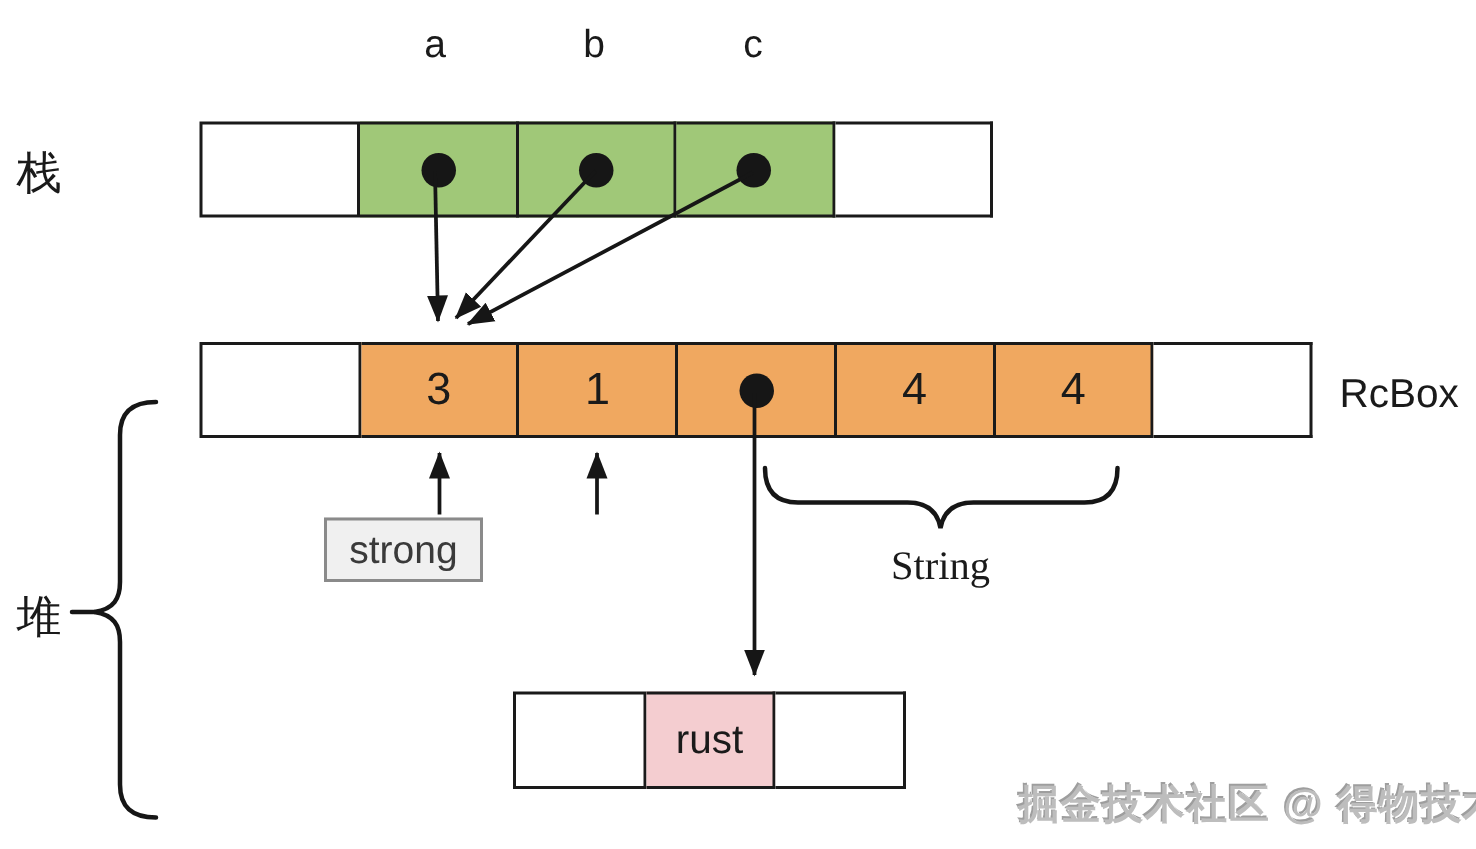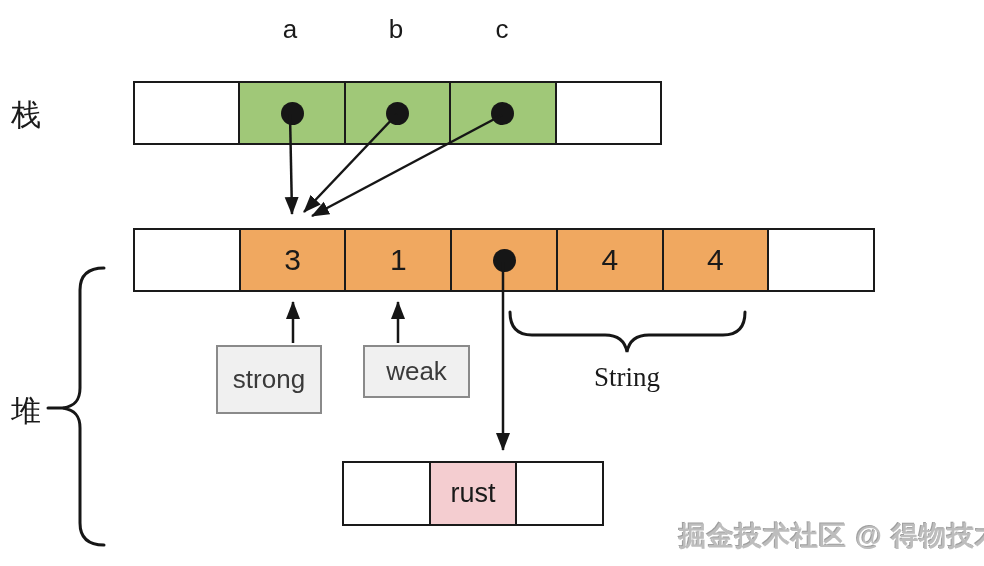--- a/index.html
+++ b/index.html
@@ -65,26 +65,24 @@
     <div class="cell orange">3</div>
     <div class="cell orange">1</div>
     <div class="cell orange">
       <span class="dot"></span>
     </div>
     <div class="cell orange">4</div>
     <div class="cell orange">4</div>
     <div class="cell"></div>
   </div>
 
+  <div class="abs sidelabel" style="left:893px; top:247px;">RcBox</div>
 
-  <div class="abs tagbox" style="left:216px; top:345px; width:106px; height:69px;">
+  <div class="abs tagbox" style="left:216px; top:345px; width:106px; height:43px;">
     <span>strong</span>
-  </div>
-  <div class="abs tagbox" style="left:363px; top:345px; width:107px; height:53px;">
-    <span>weak</span>
   </div>
 
   <div class="abs stringlabel" style="left:627px; top:362px;">String</div>
 
   <div class="abs cjk" style="left:11px; top:391px;">堆</div>
 
   <div class="row" style="left:342px; top:461px; width:262px; height:65px;">
     <div class="cell"></div>
     <div class="cell pink">rust</div>
     <div class="cell"></div>

